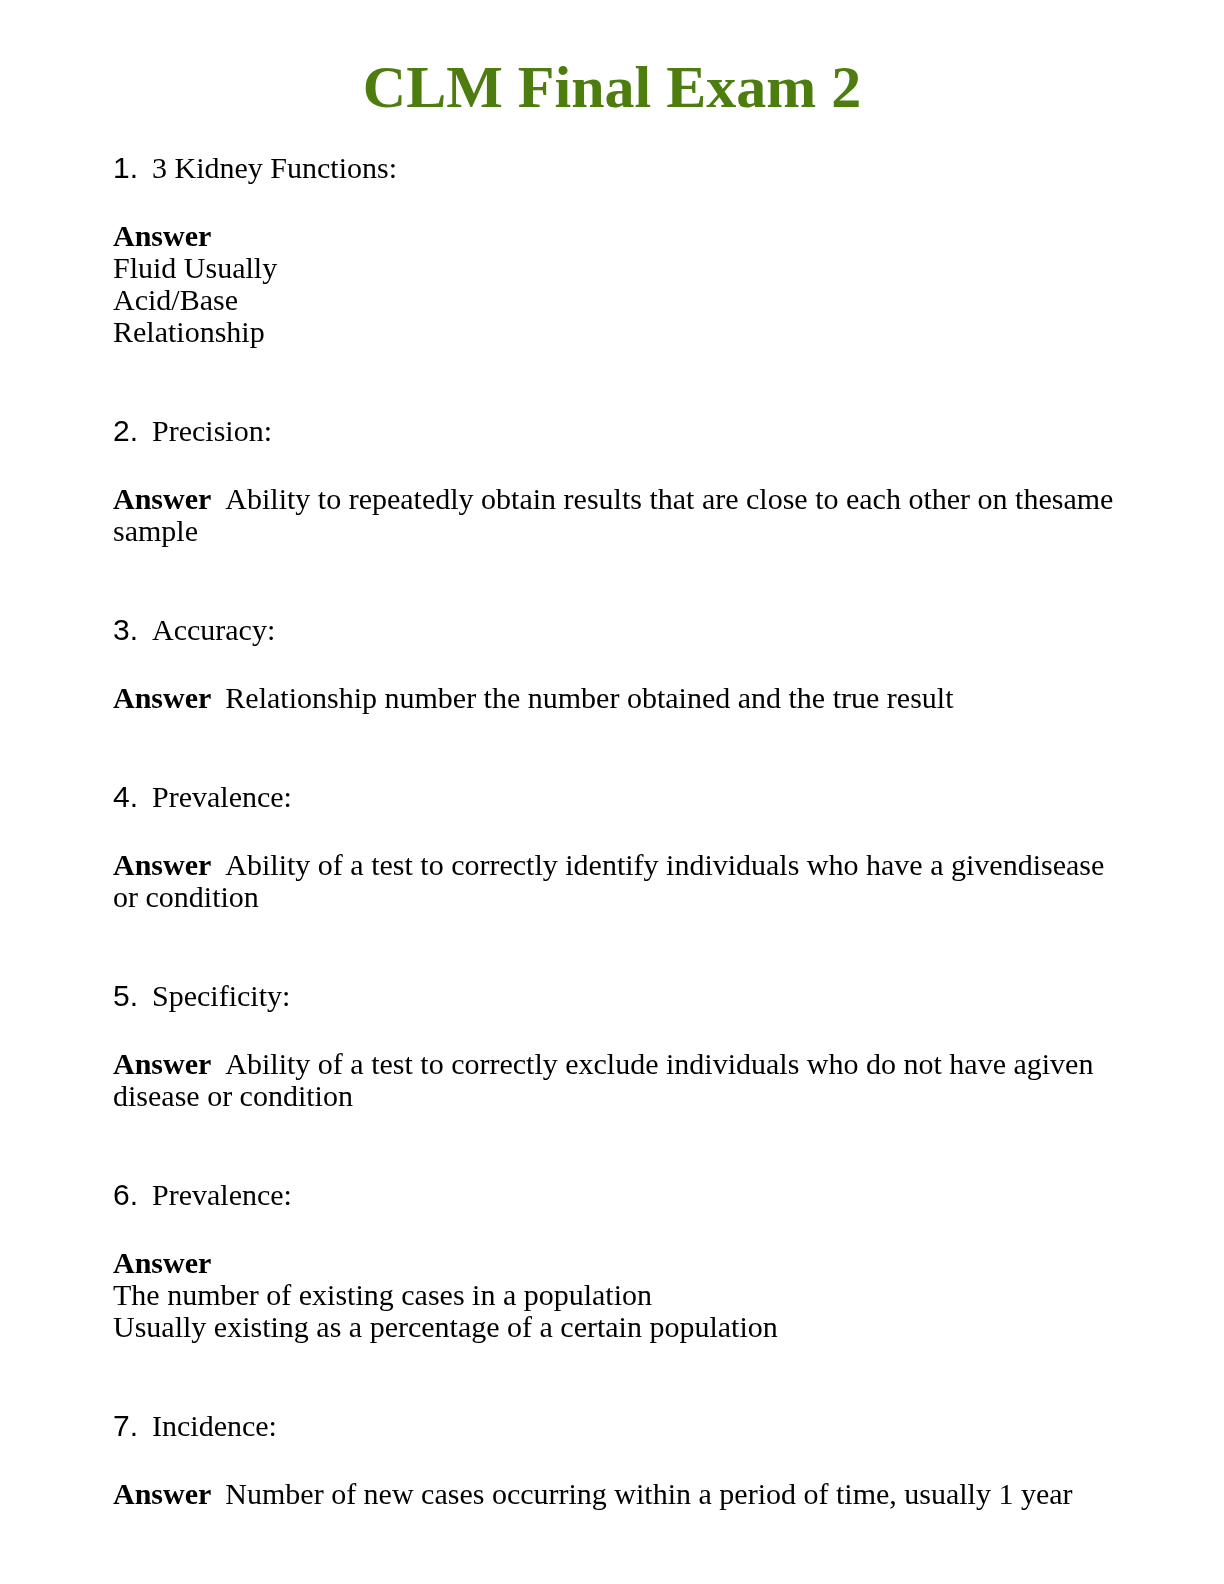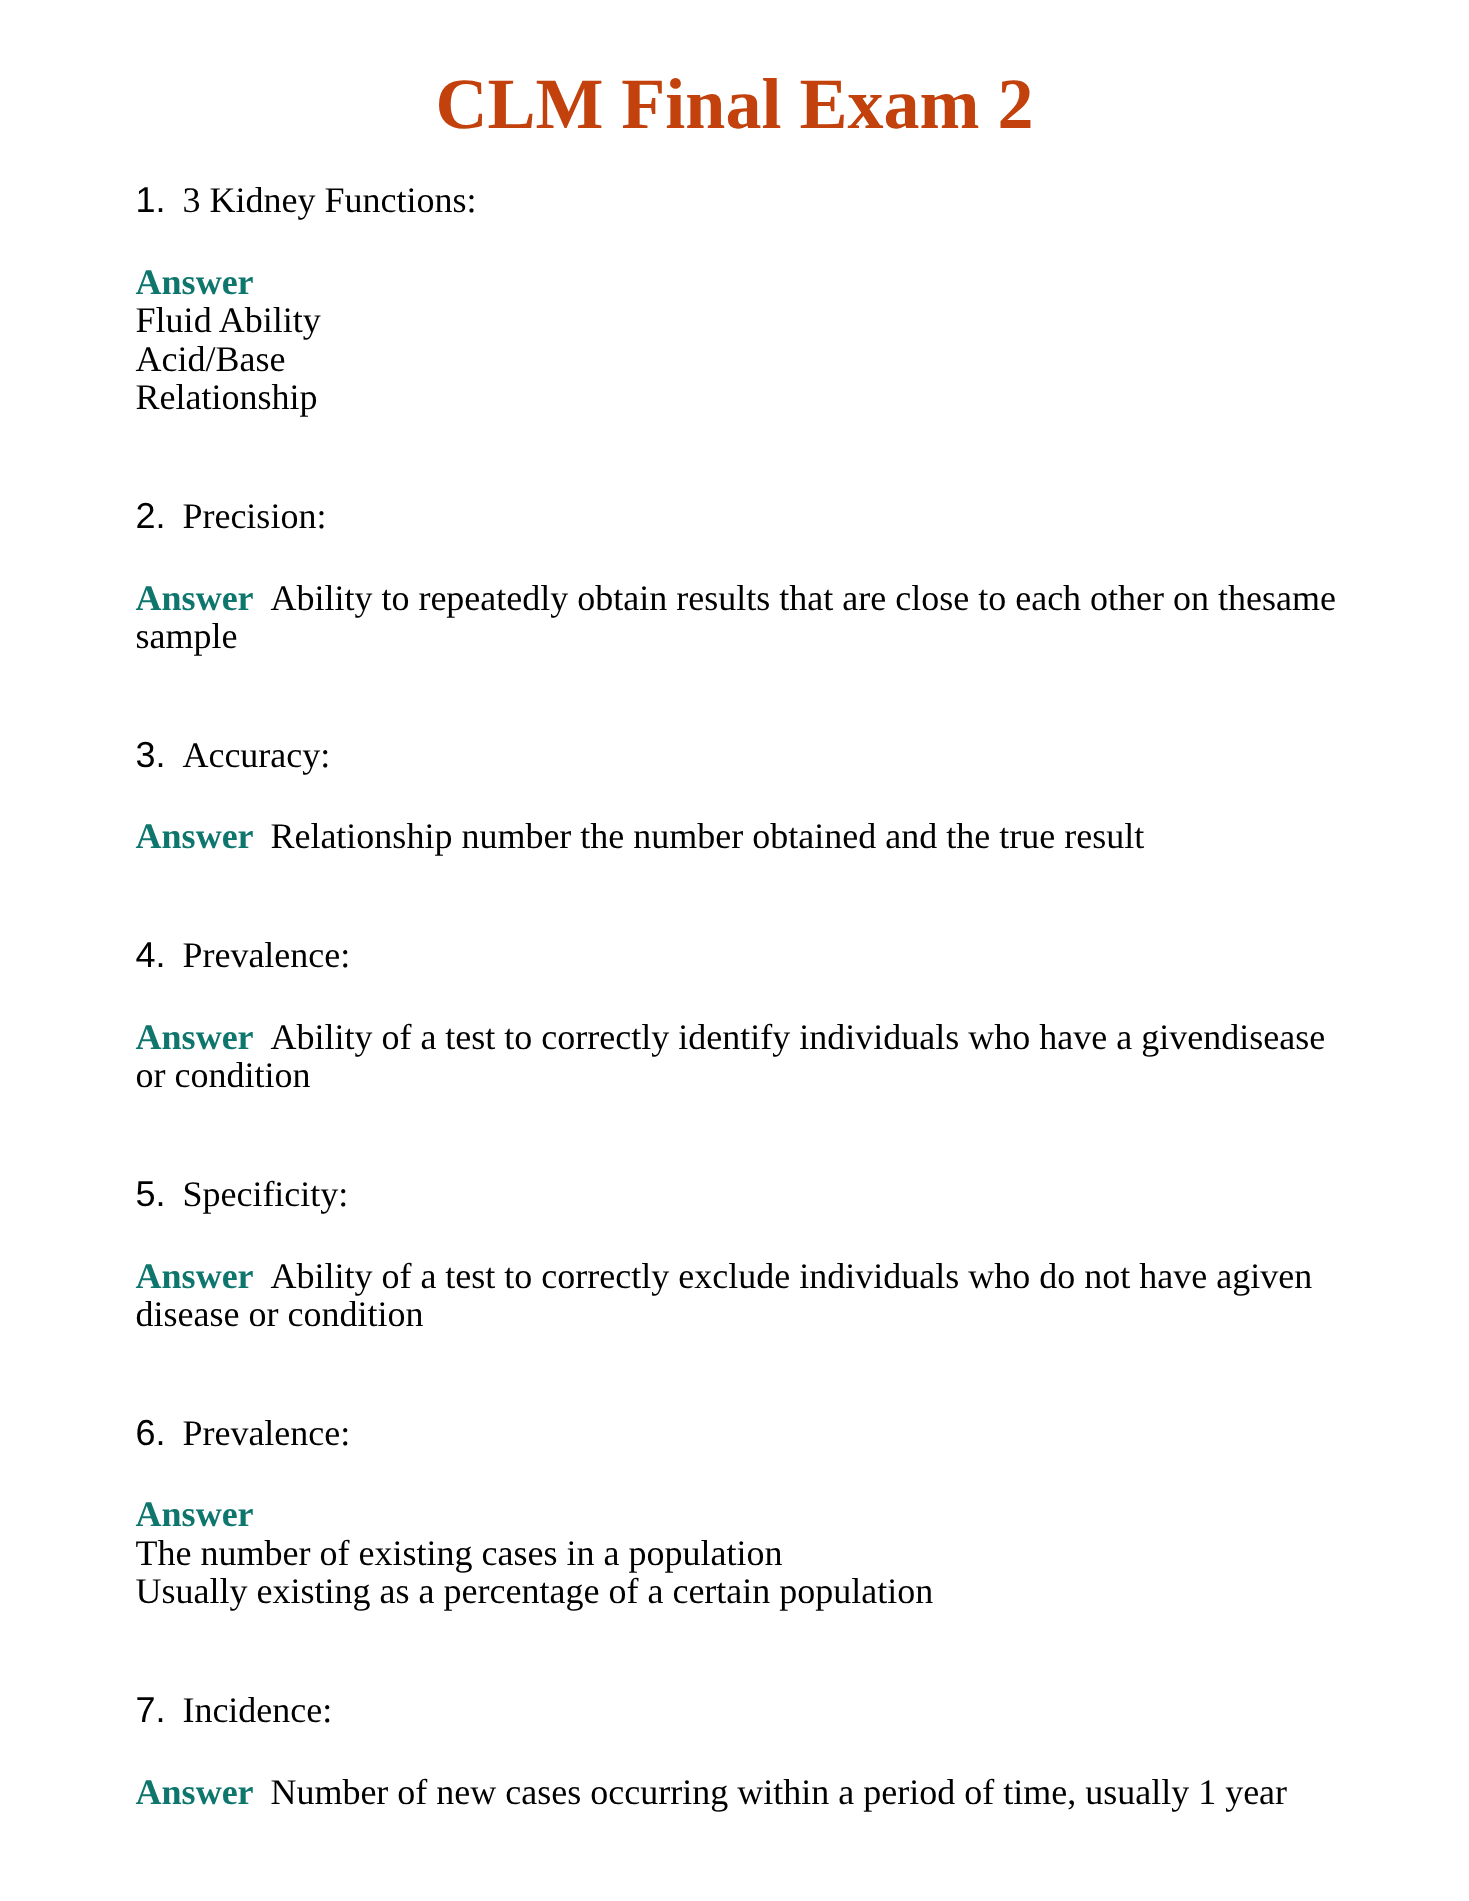--- a/index.html
+++ b/index.html
@@ -12,21 +12,21 @@
     font-family: "Liberation Serif", serif;
     color: #000000;
   }
   .doc-title {
     padding-top: 57px;
     text-align: center;
     font-family: "Liberation Serif", serif;
     font-weight: bold;
     font-size: 60px;
     line-height: 60px;
-    color: #c2410c;
+    color: #4d7c0f;
   }
   .content {
     padding: 0 106px 0 113px;
   }
   .qa { margin-bottom: 66px; }
   .qa:first-child { margin-top: 34px; }
   .question {
     font-size: 30px;
     line-height: 33px;
     margin: 0 0 36px 0;
@@ -41,40 +41,40 @@
   .qtext {
     font-family: "Liberation Serif", serif;
     font-size: 30px;
   }
   .answer p {
     margin: 0;
     font-size: 30px;
     line-height: 32px;
   }
   .answer-label {
-    color: #0f766e;
+    color: #000000;
     font-weight: bold;
     font-family: "Liberation Serif", serif;
   }
   .answer-label.inline { margin-right: 14px; }
 </style>
 </head>
 <body>
 
 <div class="page">
 
   <div class="doc-title">CLM Final Exam 2</div>
 
   <div class="content">
 
     <div class="qa">
       <p class="question"><span class="qnum">1.</span><span class="qtext">3 Kidney Functions:</span></p>
       <div class="answer">
         <p><span class="answer-label">Answer</span></p>
-        <p>Fluid Ability</p>
+        <p>Fluid Usually</p>
         <p>Acid/Base</p>
         <p>Relationship</p>
       </div>
     </div>
 
     <div class="qa">
       <p class="question"><span class="qnum">2.</span><span class="qtext">Precision:</span></p>
       <div class="answer">
         <p><span class="answer-label inline">Answer</span><span>Ability to repeatedly obtain results that are close to each other on thesame sample</span></p>
       </div>

